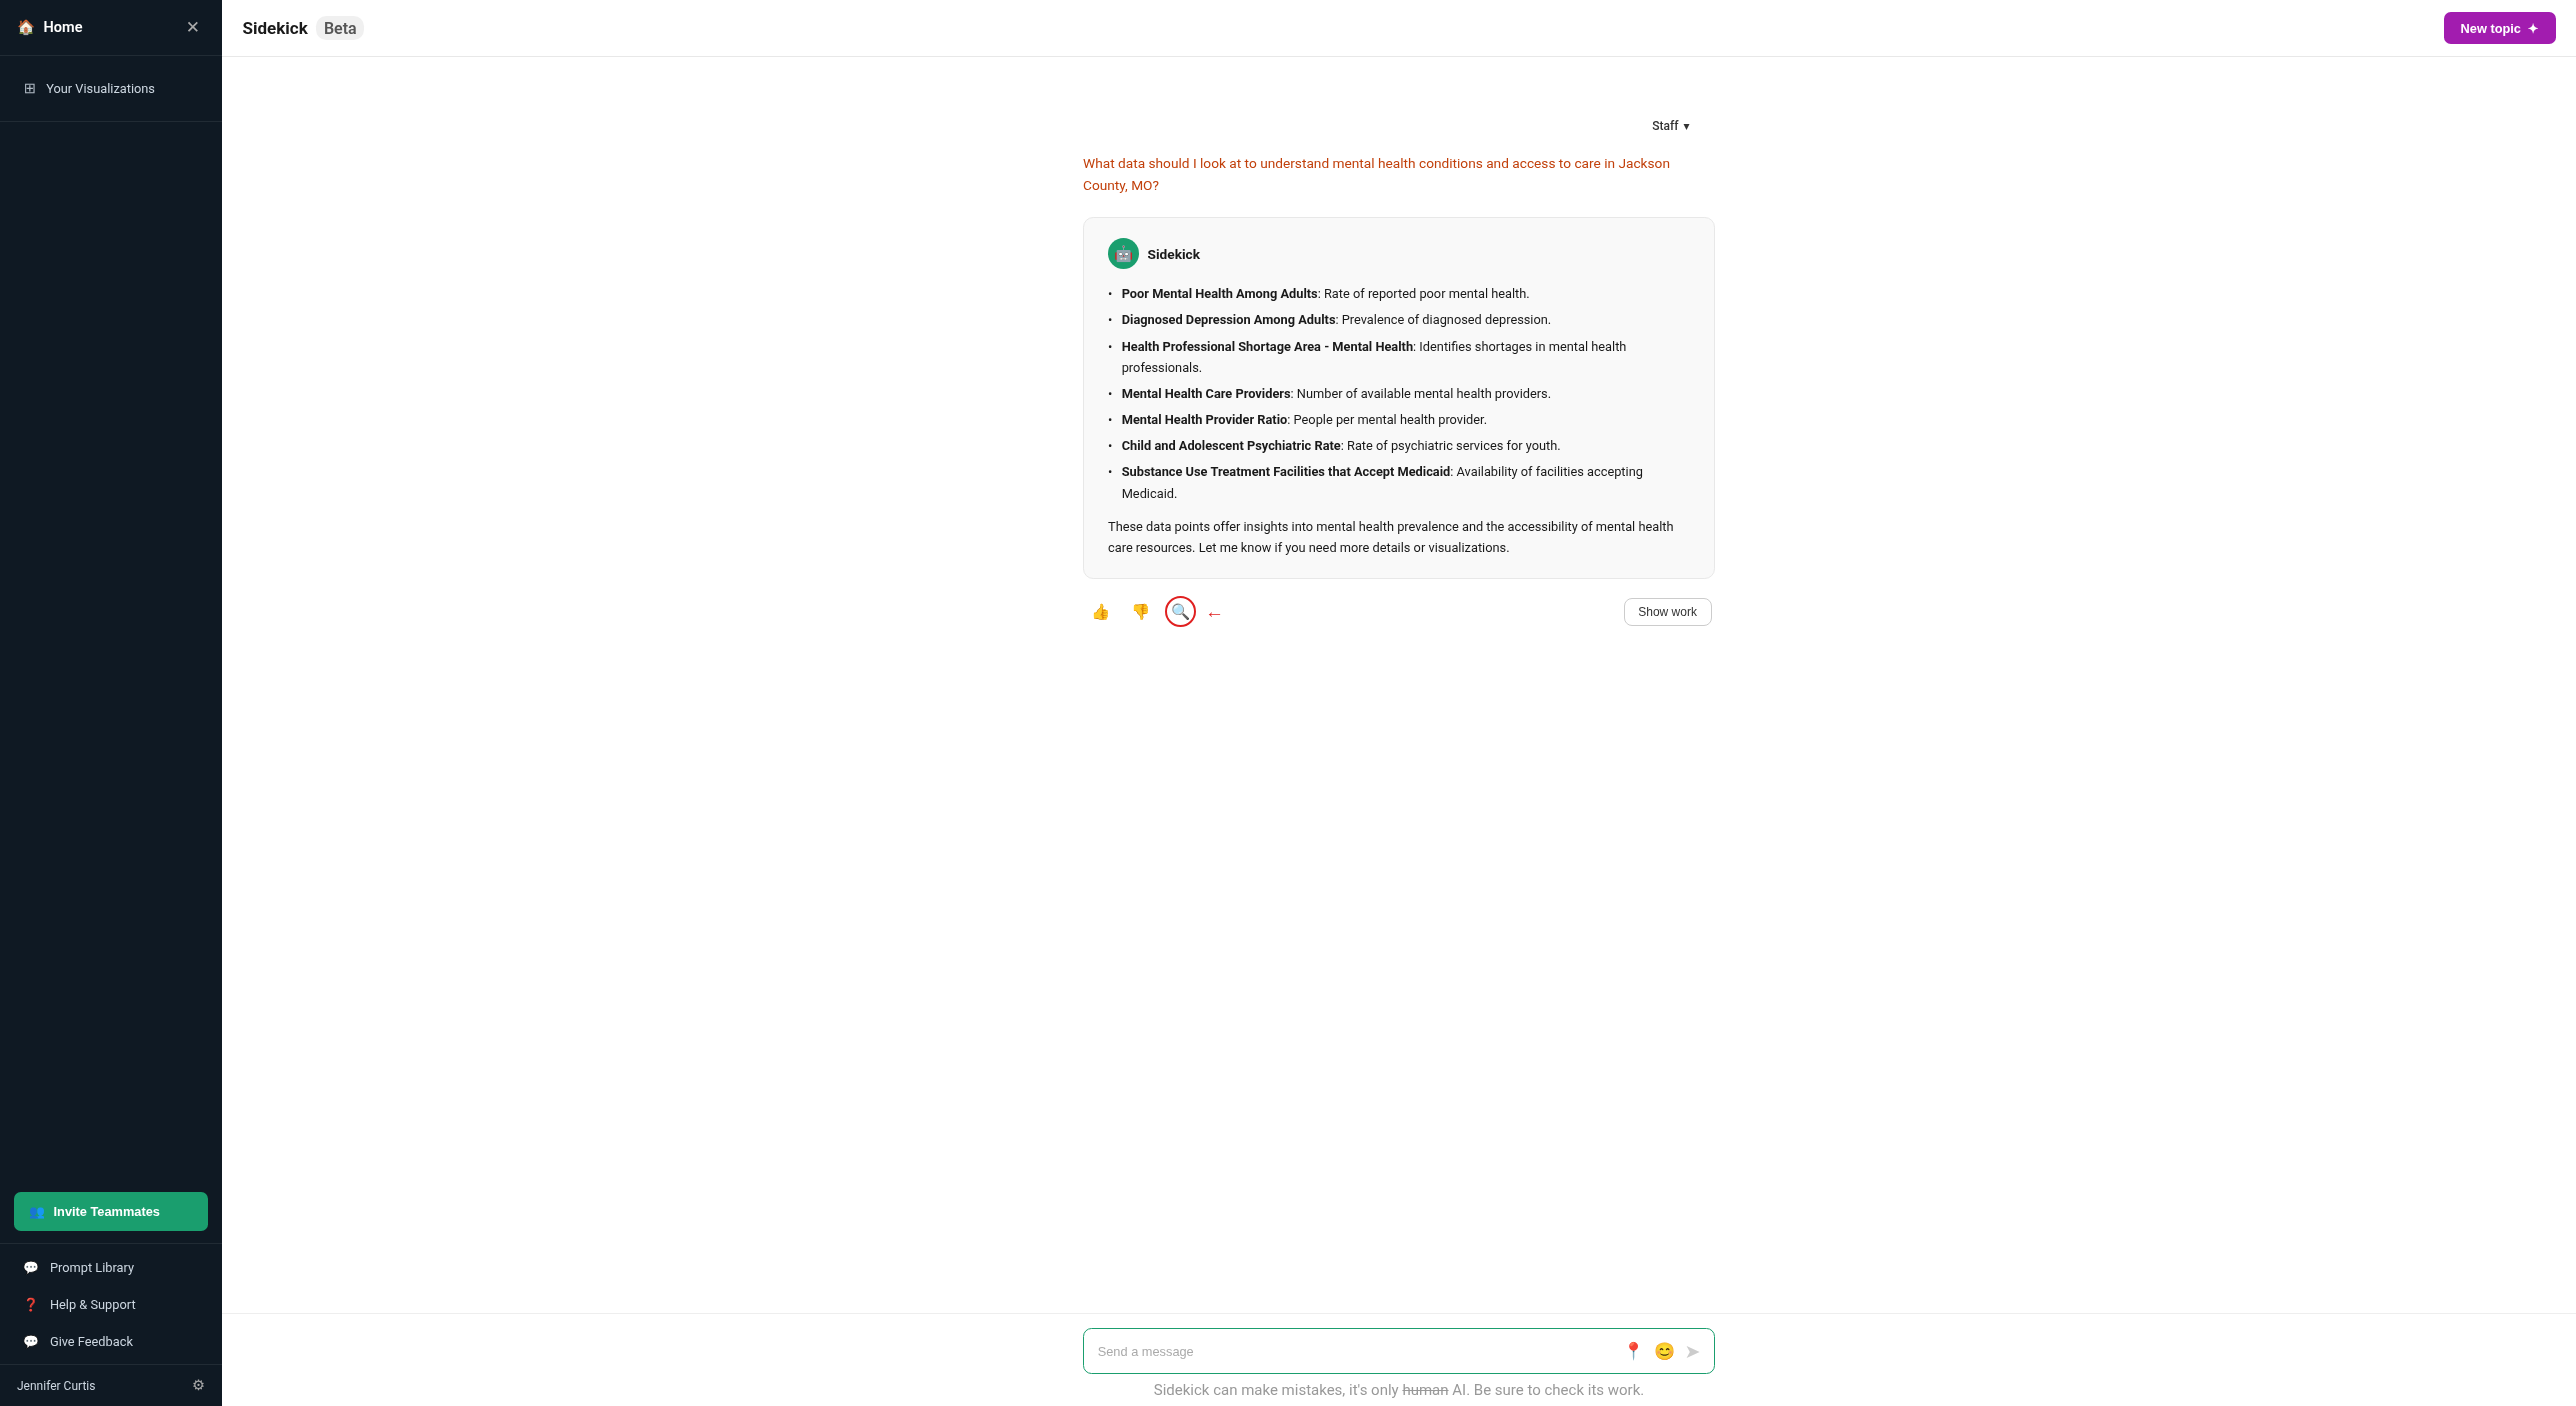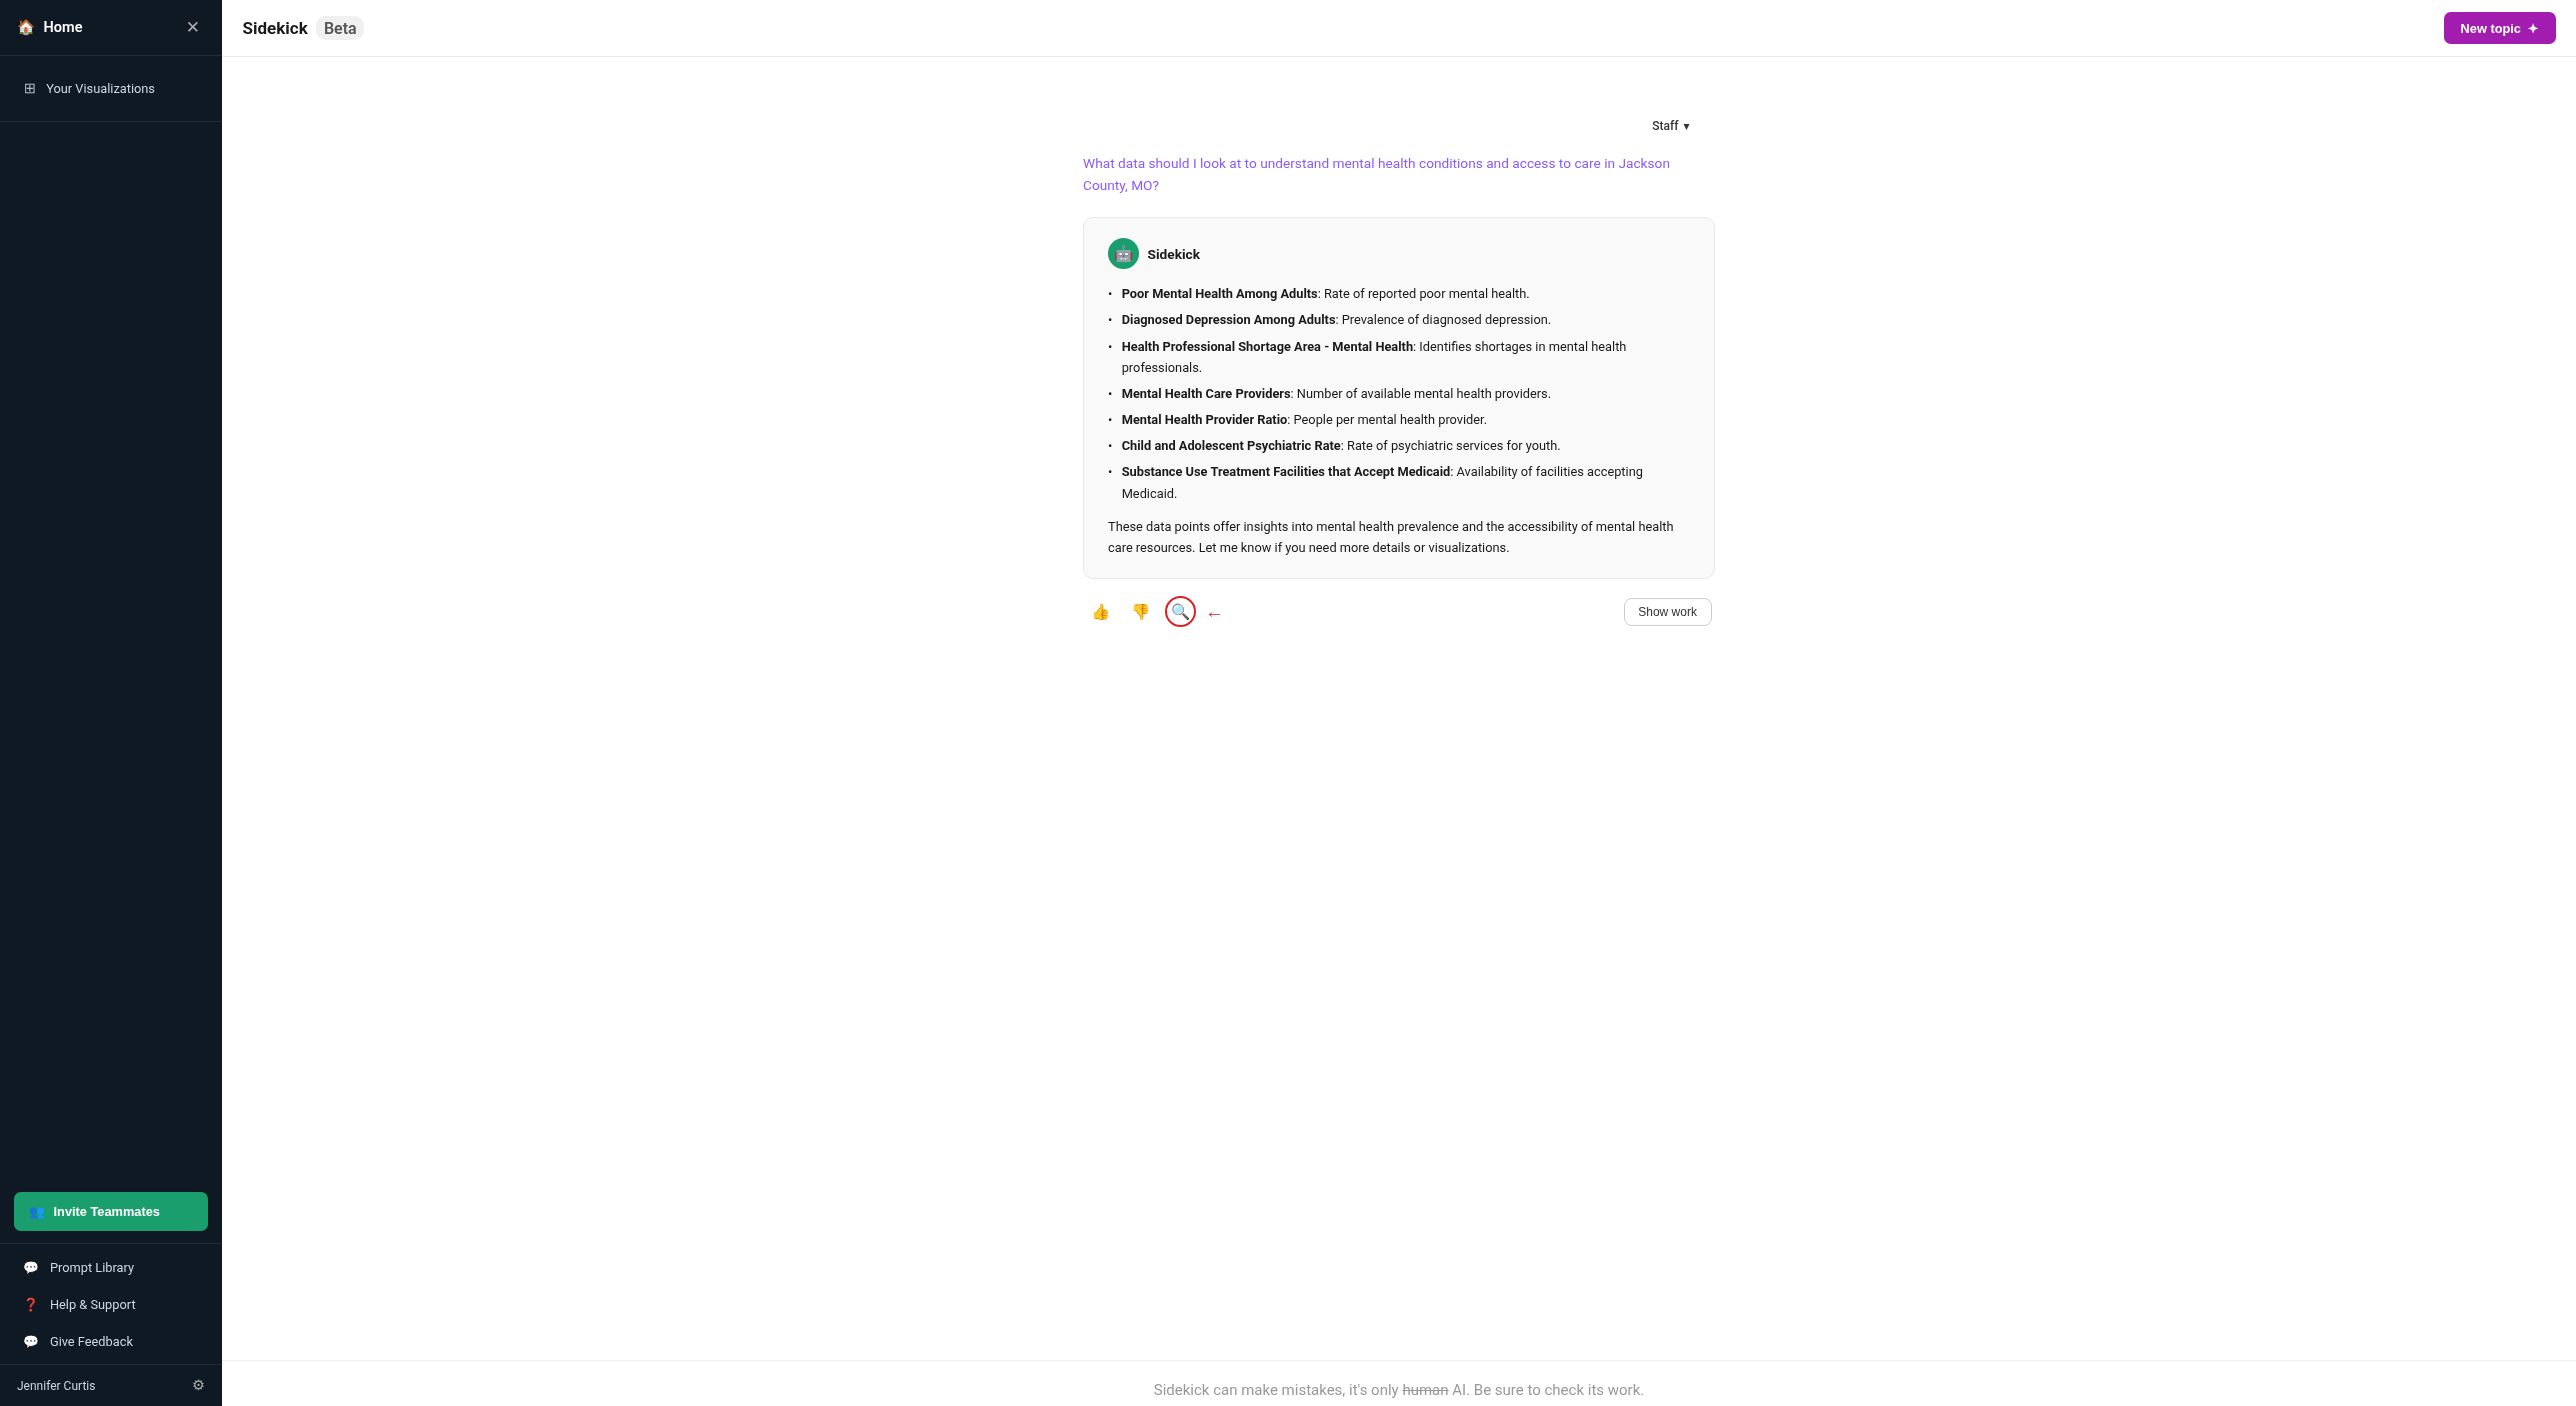--- a/index.html
+++ b/index.html
@@ -203,21 +203,21 @@
       font-weight: 500;
     }
 
     
     .user-message {
       margin-bottom: 20.5px;
     }
 
     .user-message-text {
       font-size: 13.7px;
-      color: #8b5cf6;
+      color: #c2410c;
       line-height: 1.6;
     }
 
     
     .bot-response {
       background: #f9f9f9;
       border: 0.9px solid #e8e8e8;
       border-radius: 10.2px;
       padding: 20.5px 24px;
       margin-bottom: 8.5px;
@@ -536,16 +536,26 @@
             <span class="arrow-indicator">←</span>
           </div>
         </div>
         <button class="show-work-btn">Show work</button>
       </div>
 
     </div>
   </div>
 
   <div class="chat-input-area">
+    <div class="input-wrapper">
+      <div class="input-box">
+        <input class="input-field" type="text" placeholder="Send a message" style="">
+        <div class="input-right-icons">
+          <button class="input-icon-btn" title="Pin">📍</button>
+          <button class="input-icon-btn" title="Emoji">😊</button>
+          <button class="send-btn" title="Send">➤</button>
+        </div>
+      </div>
+    </div>
     <p class="disclaimer">Sidekick can make mistakes, it's only <s>human</s> AI. Be sure to check its work.</p>
   </div>
 </div>
 
 
 </body></html>

